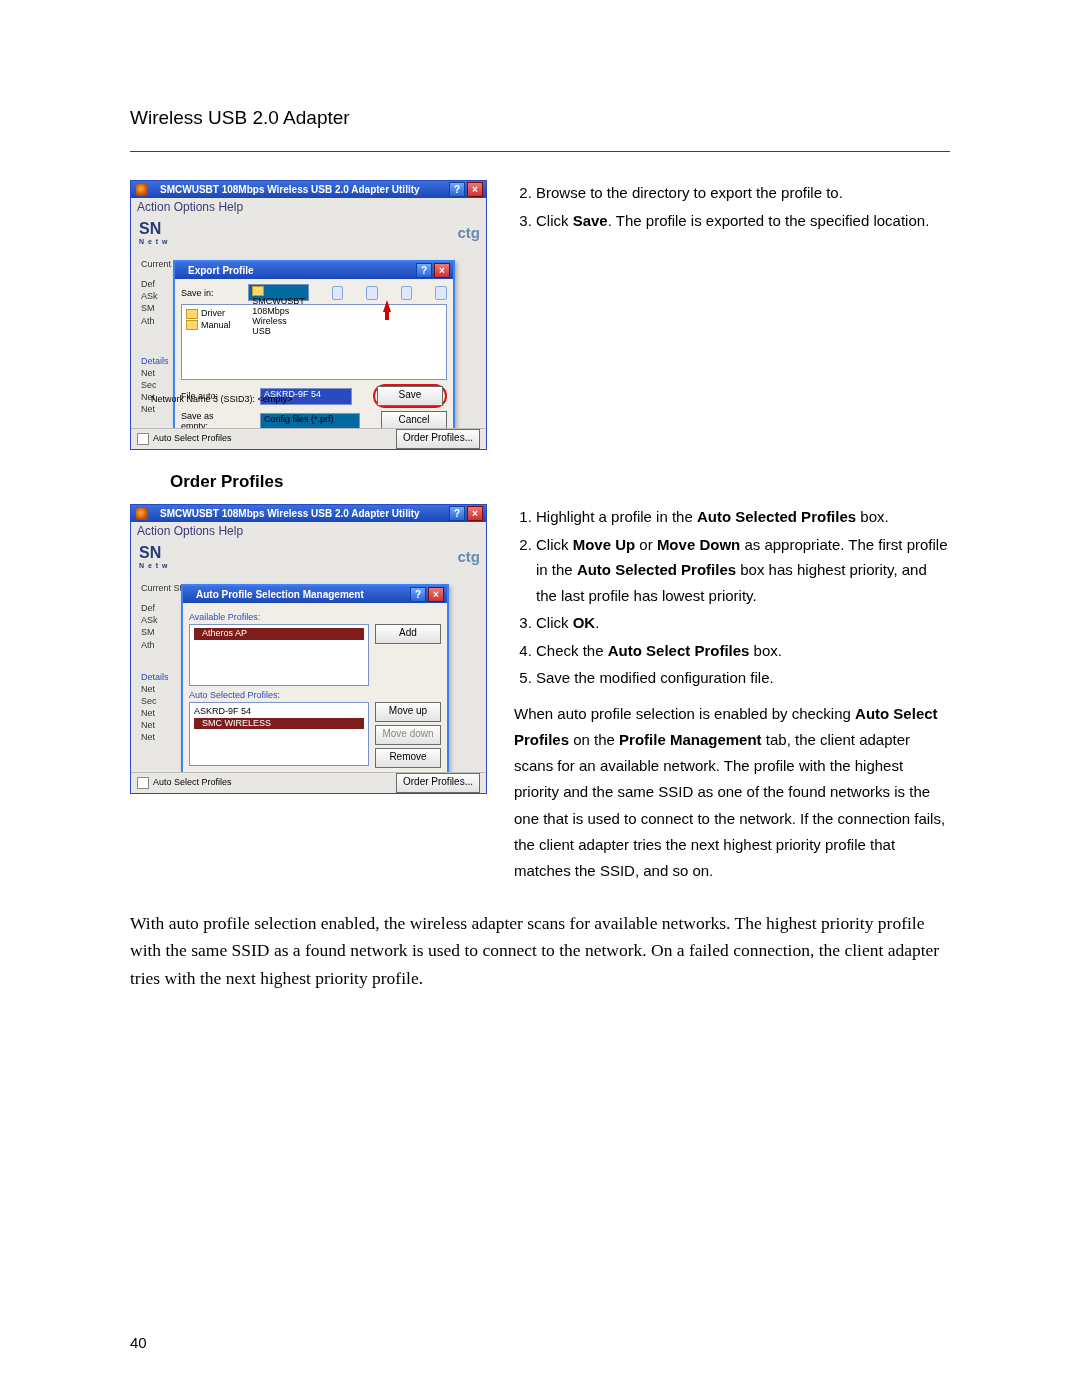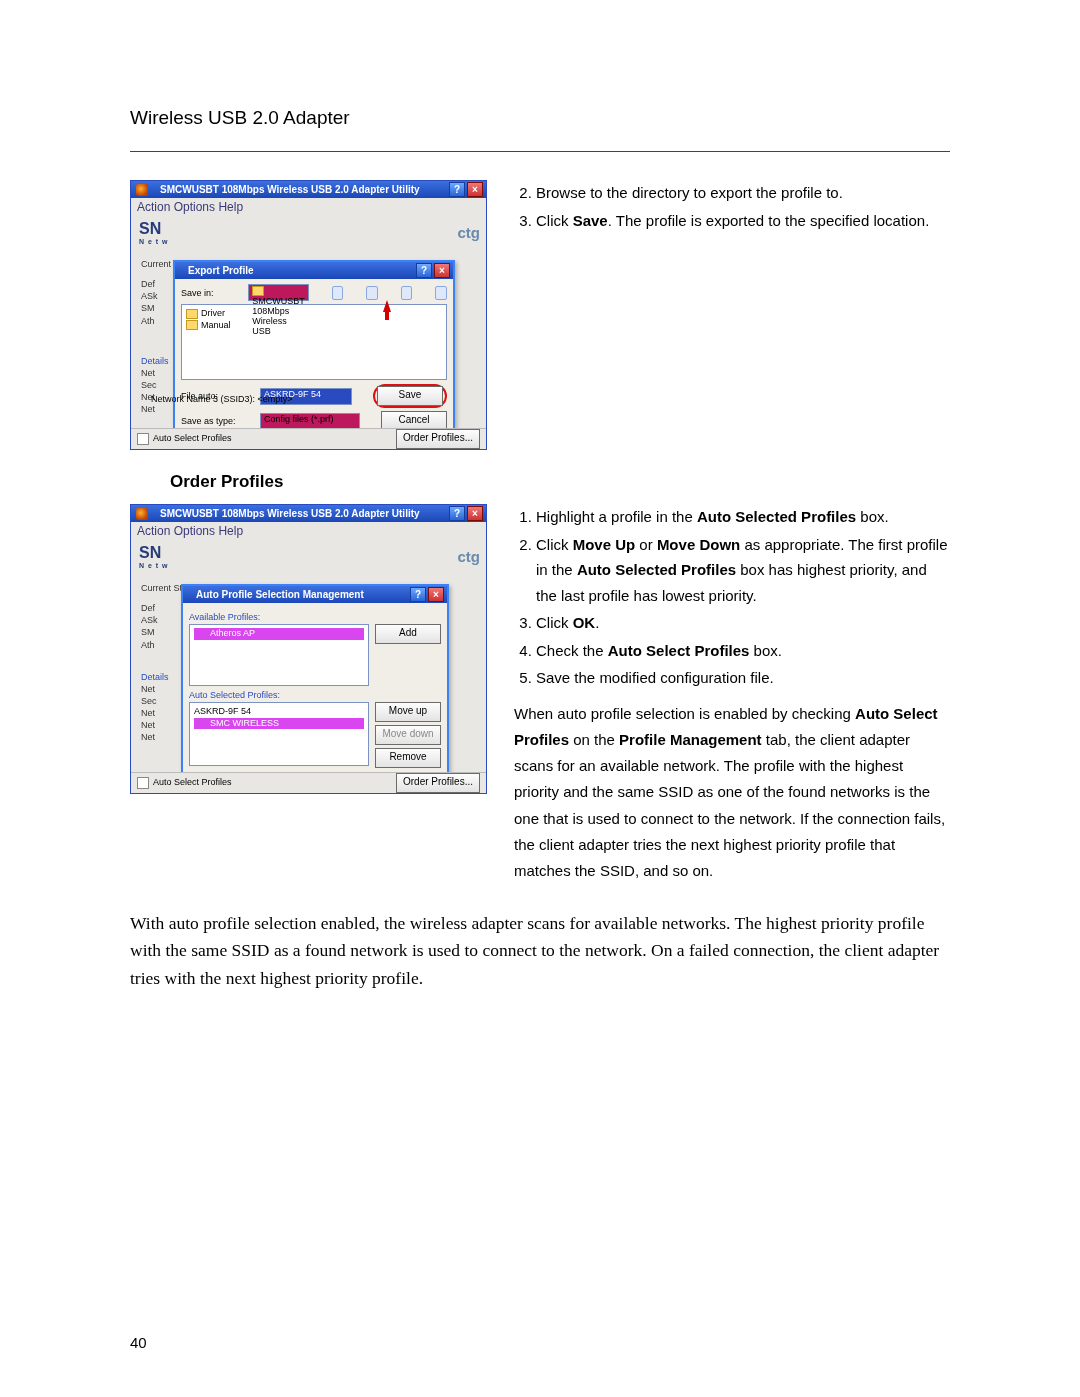--- a/index.html
+++ b/index.html
@@ -105,21 +105,21 @@
     box-shadow: 2px 2px 4px rgba(0,0,0,.25);
     margin-top: 44px;
   }
   .dlg-body { padding:5px 6px 8px; font-size:9px; }
 
   .fieldrow {
     display:flex; align-items:center; gap:21px; margin-bottom:3px;
   }
   .fieldrow label{ width:58px; }
   .xp-select,.xp-input{
-    border:1px solid #7a93c4; background:#be185d; height:15px; font-size:9px; padding:0 3px;
+    border:1px solid #7a93c4; background:#0369a1; height:15px; font-size:9px; padding:0 3px;
   }
   .xp-input.sel { background:#2a4bbf; color:#fff; }
   .xp-listbox{
     border:1px solid #7a93c4; background:#fff; height:68px; padding:3px 4px;
     font-size:9px; line-height:1.3;
   }
   .folder-ic{display:inline-block;width:10px;height:8px;background:#ffd76b;border:1px solid #c49a20;vertical-align:middle;margin-right:3px;}
   .tool-ic{display:inline-block;width:12px;height:12px;border:1px solid #8aa8e0;border-radius:2px;background:#dfe8fa;margin-left:2px;}
   .tbar {display:flex;align-items:center;}
 
@@ -143,21 +143,21 @@
   .bottom-row{
     border-top:1px solid #bbb;
     height:20px; display:flex; align-items:center; padding:0 6px; font-size:9px;
     justify-content:space-between;
   }
   .chk{display:inline-block;width:10px;height:10px;border:1px solid #888;background:#fff;margin-right:4px;vertical-align:middle;}
 
   
   .xp-body2{height:232px;}
   .grp-label{color:#2a4bbf;font-size:9px;margin:4px 0 2px;}
-  .sel-item{background:#d946ef;color:#fff;padding:0 16px;}
+  .sel-item{background:#7f1d1d;color:#fff;padding:0 8px;}
 </style>
 </head>
 <body>
 
 <div class="page">
 
   <div class="header-title">Wireless USB 2.0 Adapter</div>
 
   <div class="row">
     <div class="shot-col">
@@ -211,21 +211,21 @@
               </div>
               <div class="red-arrow"></div>
               <div class="fieldrow" style="margin-top:4px;">
                 <label>File auto:</label>
                 <span class="xp-input sel" style="flex:1">ASKRD-9F 54</span>
                 <span class="ring-red">
                   <span class="xp-btn">Save</span>
                 </span>
               </div>
               <div class="fieldrow">
-                <label>Save as type:</label>
+                <label>Save as empty:</label>
                 <span class="xp-select" style="flex:1">Config files (*.prf)</span>
                 <span class="xp-btn">Cancel</span>
               </div>
             </div>
           </div>
 
           <div style="position:absolute;left:20px;bottom:24px;font-size:9px;">Network Name 3 (SSID3):   &lt;empty&gt;</div>
         </div>
         <div class="bottom-row">
           <span><span class="chk"></span><span>Auto Select Profiles</span></span>

